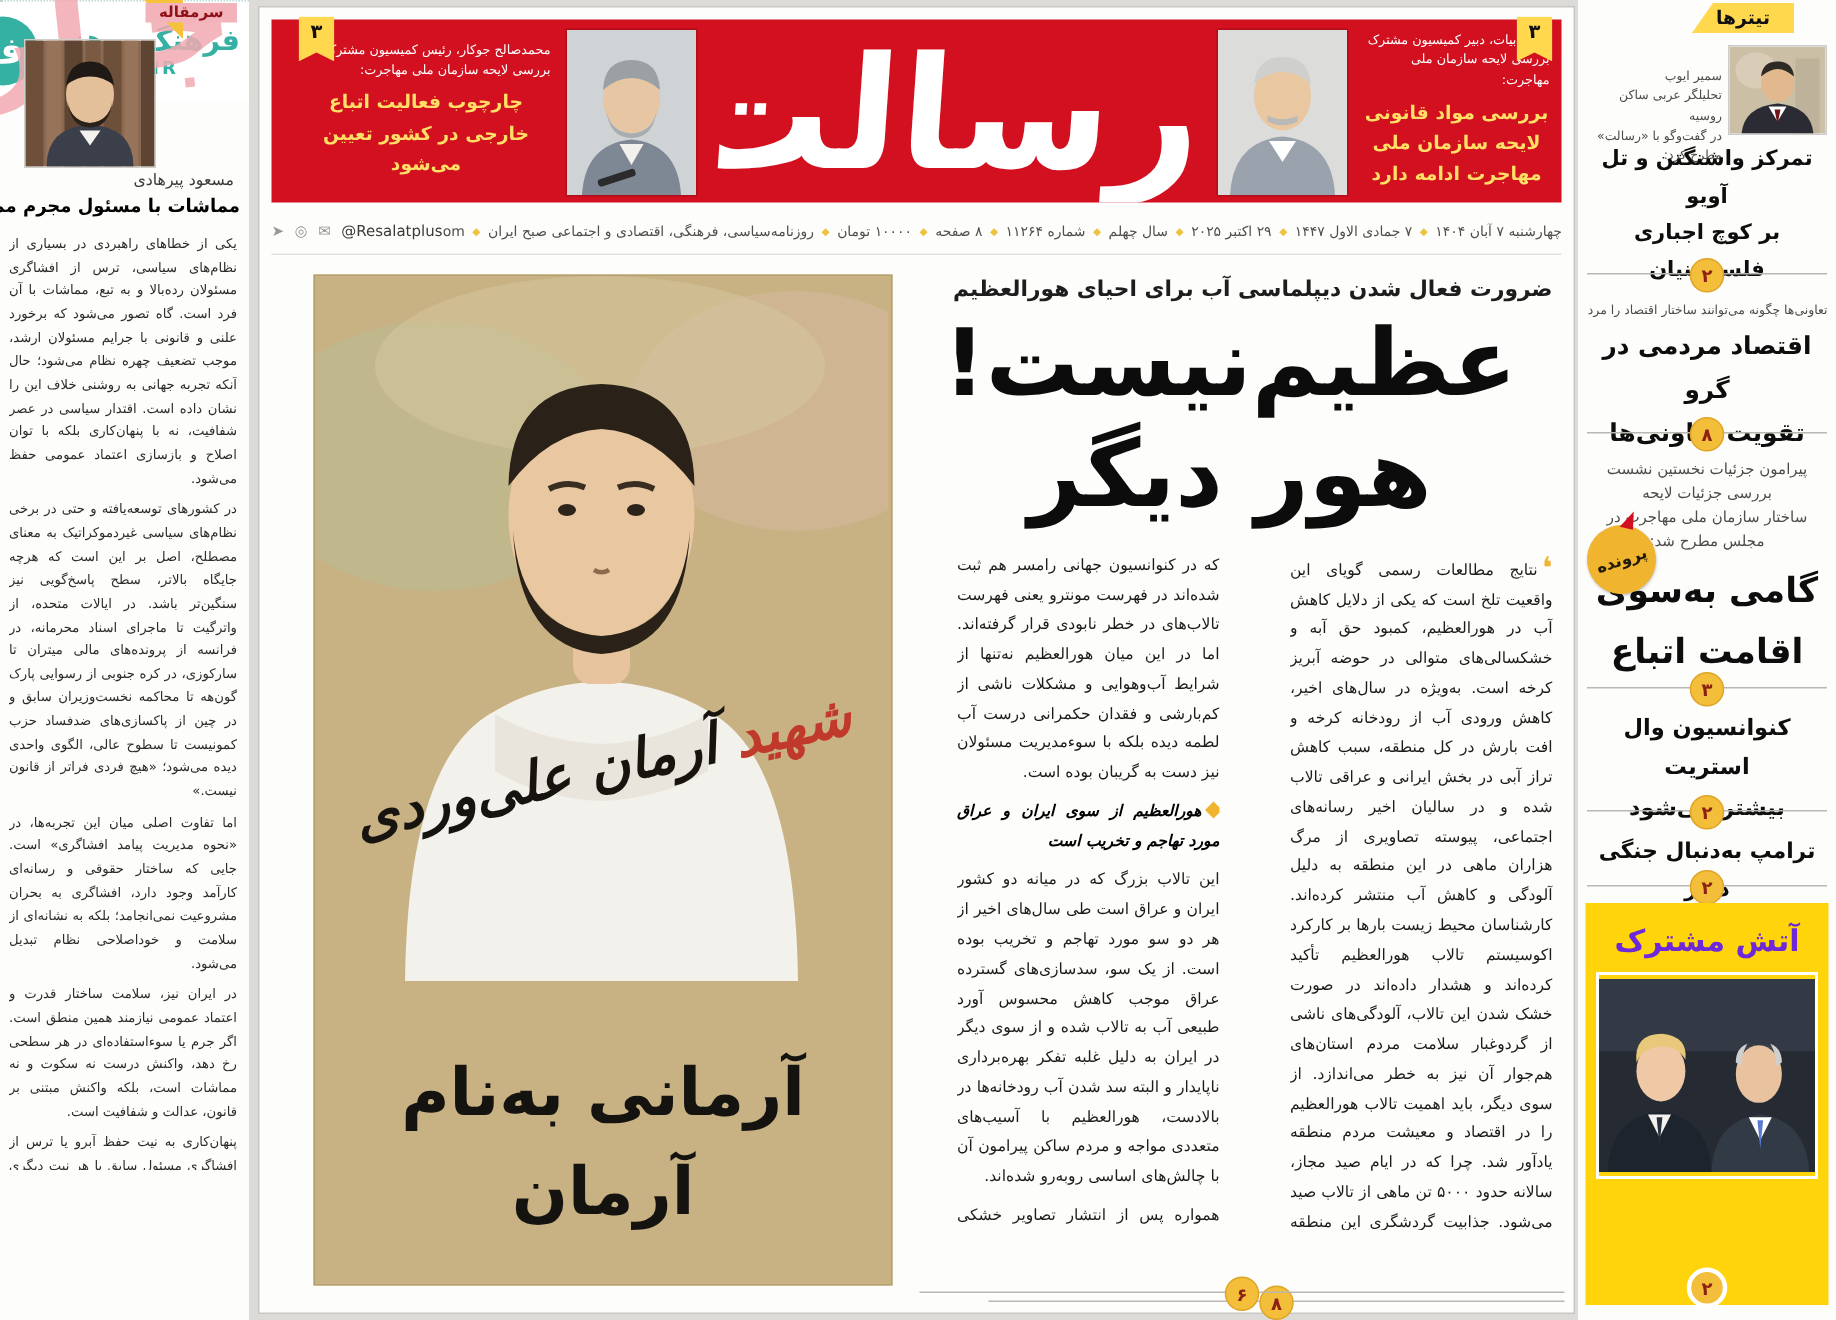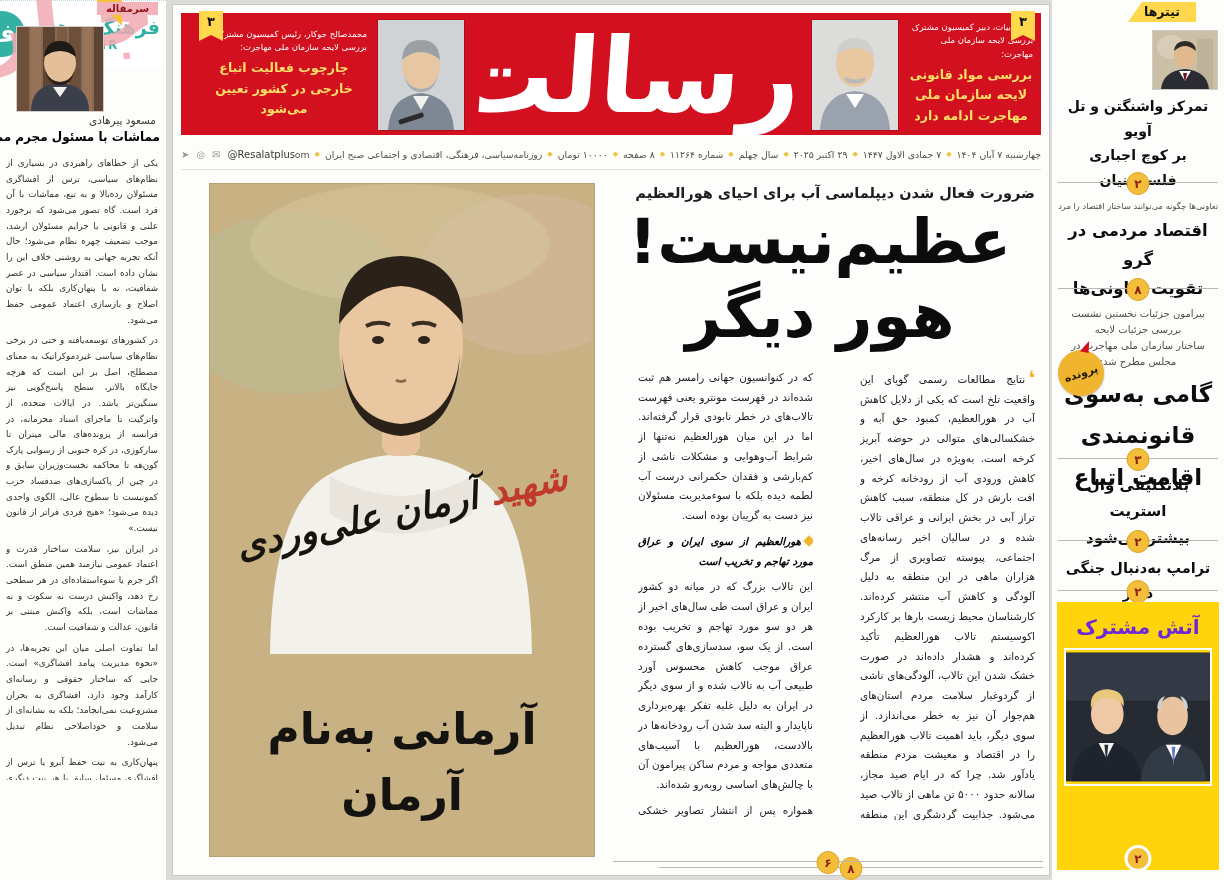--- a/index.html
+++ b/index.html
@@ -123,22 +123,22 @@
       <path d="M27 30 Q29 14 43 14 Q57 14 59 30 Q52 24 43 24 Q34 24 27 30 Z" fill="#1f1a16"></path>
       <path d="M28 40 Q30 58 43 58 Q56 58 58 40 Q56 54 43 55 Q30 54 28 40 Z" fill="#2a2118"></path>
     </svg>
 
     <div class="abs ed-author">مسعود پیرهادی</div>
     <div class="abs ed-title">مماشات با مسئول مجرم ممنوع!</div>
 
     <div class="abs ed-body">
       <p>یکی از خطاهای راهبردی در بسیاری از نظام‌های سیاسی، ترس از افشاگری مسئولان رده‌بالا و به تبع، مماشات با آن فرد است. گاه تصور می‌شود که برخورد علنی و قانونی با جرایم مسئولان ارشد، موجب تضعیف چهره نظام می‌شود؛ حال آنکه تجربه جهانی به روشنی خلاف این را نشان داده است. اقتدار سیاسی در عصر شفافیت، نه با پنهان‌کاری بلکه با توان اصلاح و بازسازی اعتماد عمومی حفظ می‌شود.</p>
       <p>در کشورهای توسعه‌یافته و حتی در برخی نظام‌های سیاسی غیردموکراتیک به معنای مصطلح، اصل بر این است که هرچه جایگاه بالاتر، سطح پاسخ‌گویی نیز سنگین‌تر باشد. در ایالات متحده، از واترگیت تا ماجرای اسناد محرمانه، در فرانسه از پرونده‌های مالی میتران تا سارکوزی، در کره جنوبی از رسوایی پارک گون‌هه تا محاکمه نخست‌وزیران سابق و در چین از پاکسازی‌های ضدفساد حزب کمونیست تا سطوح عالی، الگوی واحدی دیده می‌شود؛ «هیچ فردی فراتر از قانون نیست.»</p>
+      <p>اما تفاوت اصلی میان این تجربه‌ها، در «نحوه مدیریت پیامد افشاگری» است. جایی که ساختار حقوقی و رسانه‌ای کارآمد وجود دارد، افشاگری به بحران مشروعیت نمی‌انجامد؛ بلکه به نشانه‌ای از سلامت و خوداصلاحی نظام تبدیل می‌شود.</p>
       <p>در ایران نیز، سلامت ساختار قدرت و اعتماد عمومی نیازمند همین منطق است. اگر جرم یا سوءاستفاده‌ای در هر سطحی رخ دهد، واکنش درست نه سکوت و نه مماشات است، بلکه واکنش مبتنی بر قانون، عدالت و شفافیت است.</p>
-      <p>اما تفاوت اصلی میان این تجربه‌ها، در «نحوه مدیریت پیامد افشاگری» است. جایی که ساختار حقوقی و رسانه‌ای کارآمد وجود دارد، افشاگری به بحران مشروعیت نمی‌انجامد؛ بلکه به نشانه‌ای از سلامت و خوداصلاحی نظام تبدیل می‌شود.</p>
       <p>پنهان‌کاری به نیت حفظ آبرو یا ترس از افشاگری مسئول سابق یا هر نیت دیگری در عمل به تضعیف اعتبار کل حاکمیت می‌انجامد. به‌علاوه آن مجرم را متجری و متوهم می‌کند در نتیجه وی به مرور فضای افکار عمومی را مسموم خواهد کرد تا حقیقت برای همیشه پنهان بماند. مردم در عصر رسانه و دسترسی آزاد اطلاعات، نه از خطاها، بلکه از انکار خطاها آزرده می‌شوند.</p>
 
     </div>
 
     <div class="ed-footer">
       <div>
         <div class="ed-brand">فرهنگ و هنــر</div>
         <div class="ed-url">FHNEWS.IR</div>
       </div>
       <div class="ed-logo">ف</div>
@@ -277,20 +277,25 @@
       <svg class="r-photo" viewBox="0 0 64 58">
         <rect width="64" height="58" fill="#cbbfa6"></rect>
         <ellipse cx="18" cy="16" rx="14" ry="12" fill="#d9cdb8"></ellipse>
         <rect x="44" y="8" width="16" height="50" fill="#bfb29a"></rect>
         <path d="M8 58 Q10 40 32 38 Q54 40 56 58 Z" fill="#2b2b33"></path>
         <path d="M26 40 L32 50 L38 40 Z" fill="#fff"></path>
         <path d="M30 42 L32 52 L34 42 Z" fill="#70131a"></path>
         <ellipse cx="32" cy="24" rx="11" ry="13" fill="#e2b98e"></ellipse>
         <path d="M21 20 Q22 10 32 10 Q42 10 43 20 Q37 15 32 15 Q27 15 21 20 Z" fill="#2e2a26"></path>
       </svg>
+      <div class="r-cap" style="position:absolute;top:16px;right:70px;left:0;text-align:right;">
+        <div>سمیر ایوب</div>
+        <div>تحلیلگر عربی ساکن روسیه</div>
+        <div>در گفت‌وگو با «رسالت» مطرح کرد:</div>
+      </div>
       <div class="r-head" style="position:absolute;top:66px;left:0;right:0;font-size:14px;">
         <div>تمرکز واشنگتن و تل آویو</div>
         <div>بر کوچ اجباری فلسطینیان</div>
       </div>
     </div>
     <div class="sep" style="top:172px;">
       <div class="line"></div>
         <div class="pbadge">۲</div>
     </div>
 
@@ -307,32 +312,31 @@
     </div>
 
     <div class="r-item" style="top:306px;">
       <div class="r-cap" style="text-align:center;font-size:10px;">
         <div>پیرامون جزئیات نخستین نشست بررسی جزئیات لایحه</div>
         <div>ساختار سازمان ملی مهاجرت در مجلس مطرح شد:</div>
       </div>
       <div class="dossier">پرونده</div>
       <div class="r-head" style="font-size:23px;margin-top:4px;line-height:1.8;">
         <div>گامی به‌سوی</div>
-        <div>قانونمندی</div>
         <div>اقامت اتباع</div>
       </div>
     </div>
     <div class="sep" style="top:448px;">
       <div class="line"></div>
         <div class="pbadge">۳</div>
     </div>
 
     <div class="r-item" style="top:472px;">
       <div class="r-head" style="font-size:15px;">
-        <div>بلاتکلیفی وال استریت</div>
+        <div>کنوانسیون وال استریت</div>
         <div>بیشتر می‌شود</div>
       </div>
     </div>
     <div class="sep" style="top:530px;">
       <div class="line"></div>
         <div class="pbadge">۲</div>
     </div>
 
     <div class="r-item" style="top:556px;">
       <div class="r-head" style="font-size:14.5px;">ترامپ به‌دنبال جنگی دیگر</div>

